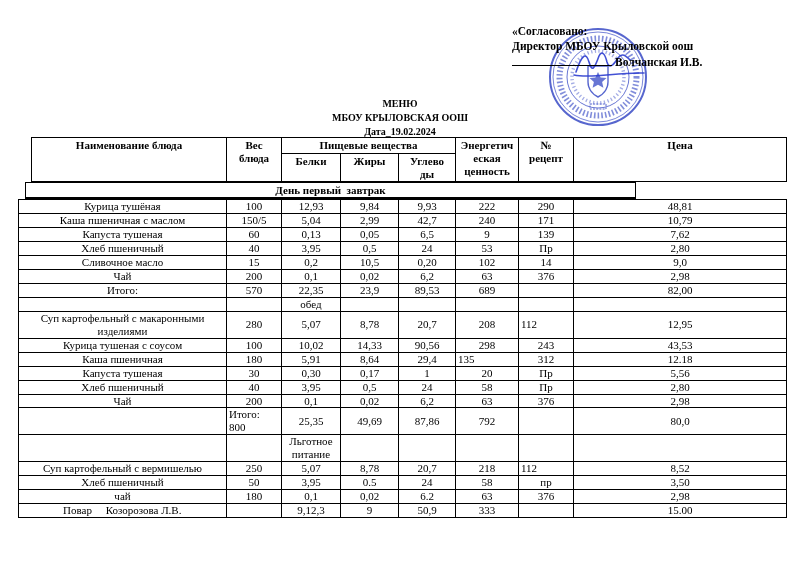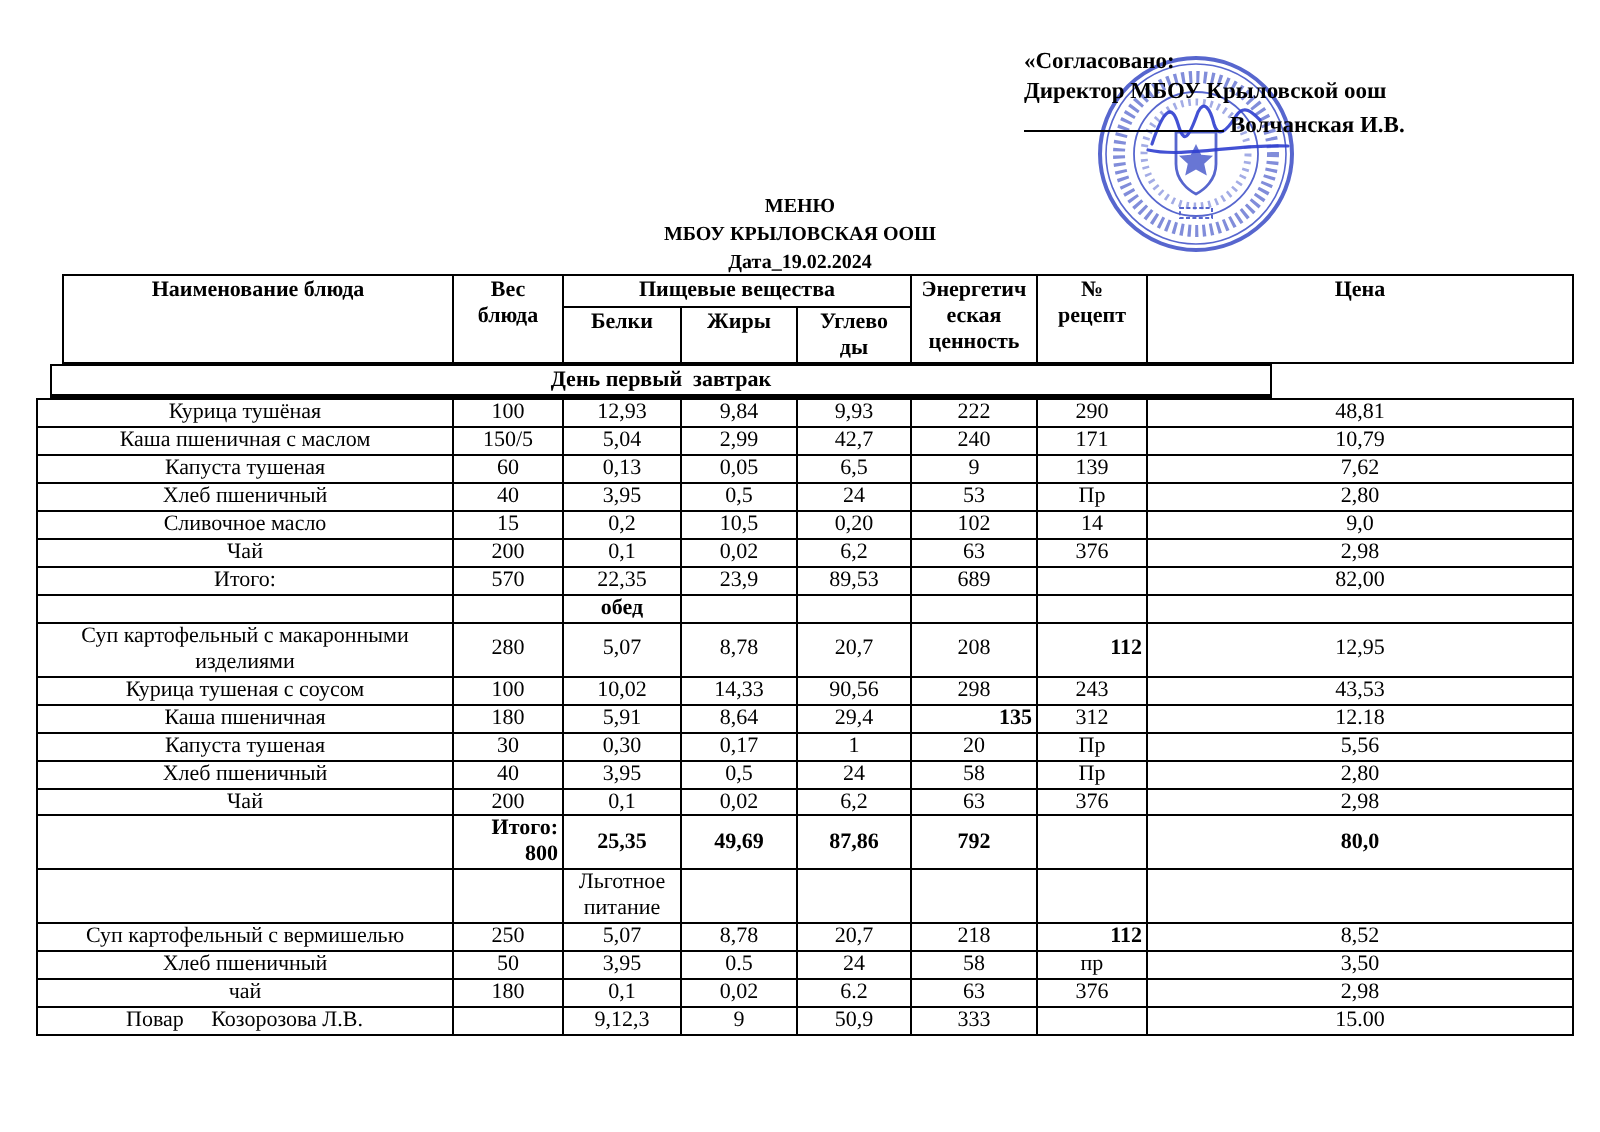--- a/index.html
+++ b/index.html
@@ -38,22 +38,22 @@
   table.head-t th {
     font-weight:bold; vertical-align:top; white-space:pre-line; padding-top:1px;
   }
   .band {
     margin-left:7px; width:611px; border:1px solid #000; border-bottom:2px solid #000;
     font-weight:bold; font-size:11px; text-align:center; line-height:15px;
     height:17px; white-space:pre;
   }
   table.data-t { width:768px; }
   table.data-t td { height:13.5px; }
-  table.data-t td.b { font-weight:bold; }
-  table.data-t td.l { text-align:right;font-weight:bold; }
+  table.data-t td.b { font-weight:normal; }
+  table.data-t td.l { text-align:left; }
   table.data-t td.name-left { text-align:left; padding-left:44px; white-space:pre; }
 </style>
 </head>
 <body>
 
 <div class="page">
 
   <svg class="stamp" viewBox="0 0 104 102" xmlns="http://www.w3.org/2000/svg">
     <g fill="none" stroke="#3a4cc6" opacity="0.85">
       <circle cx="52" cy="51" r="48" stroke-width="2"></circle>

